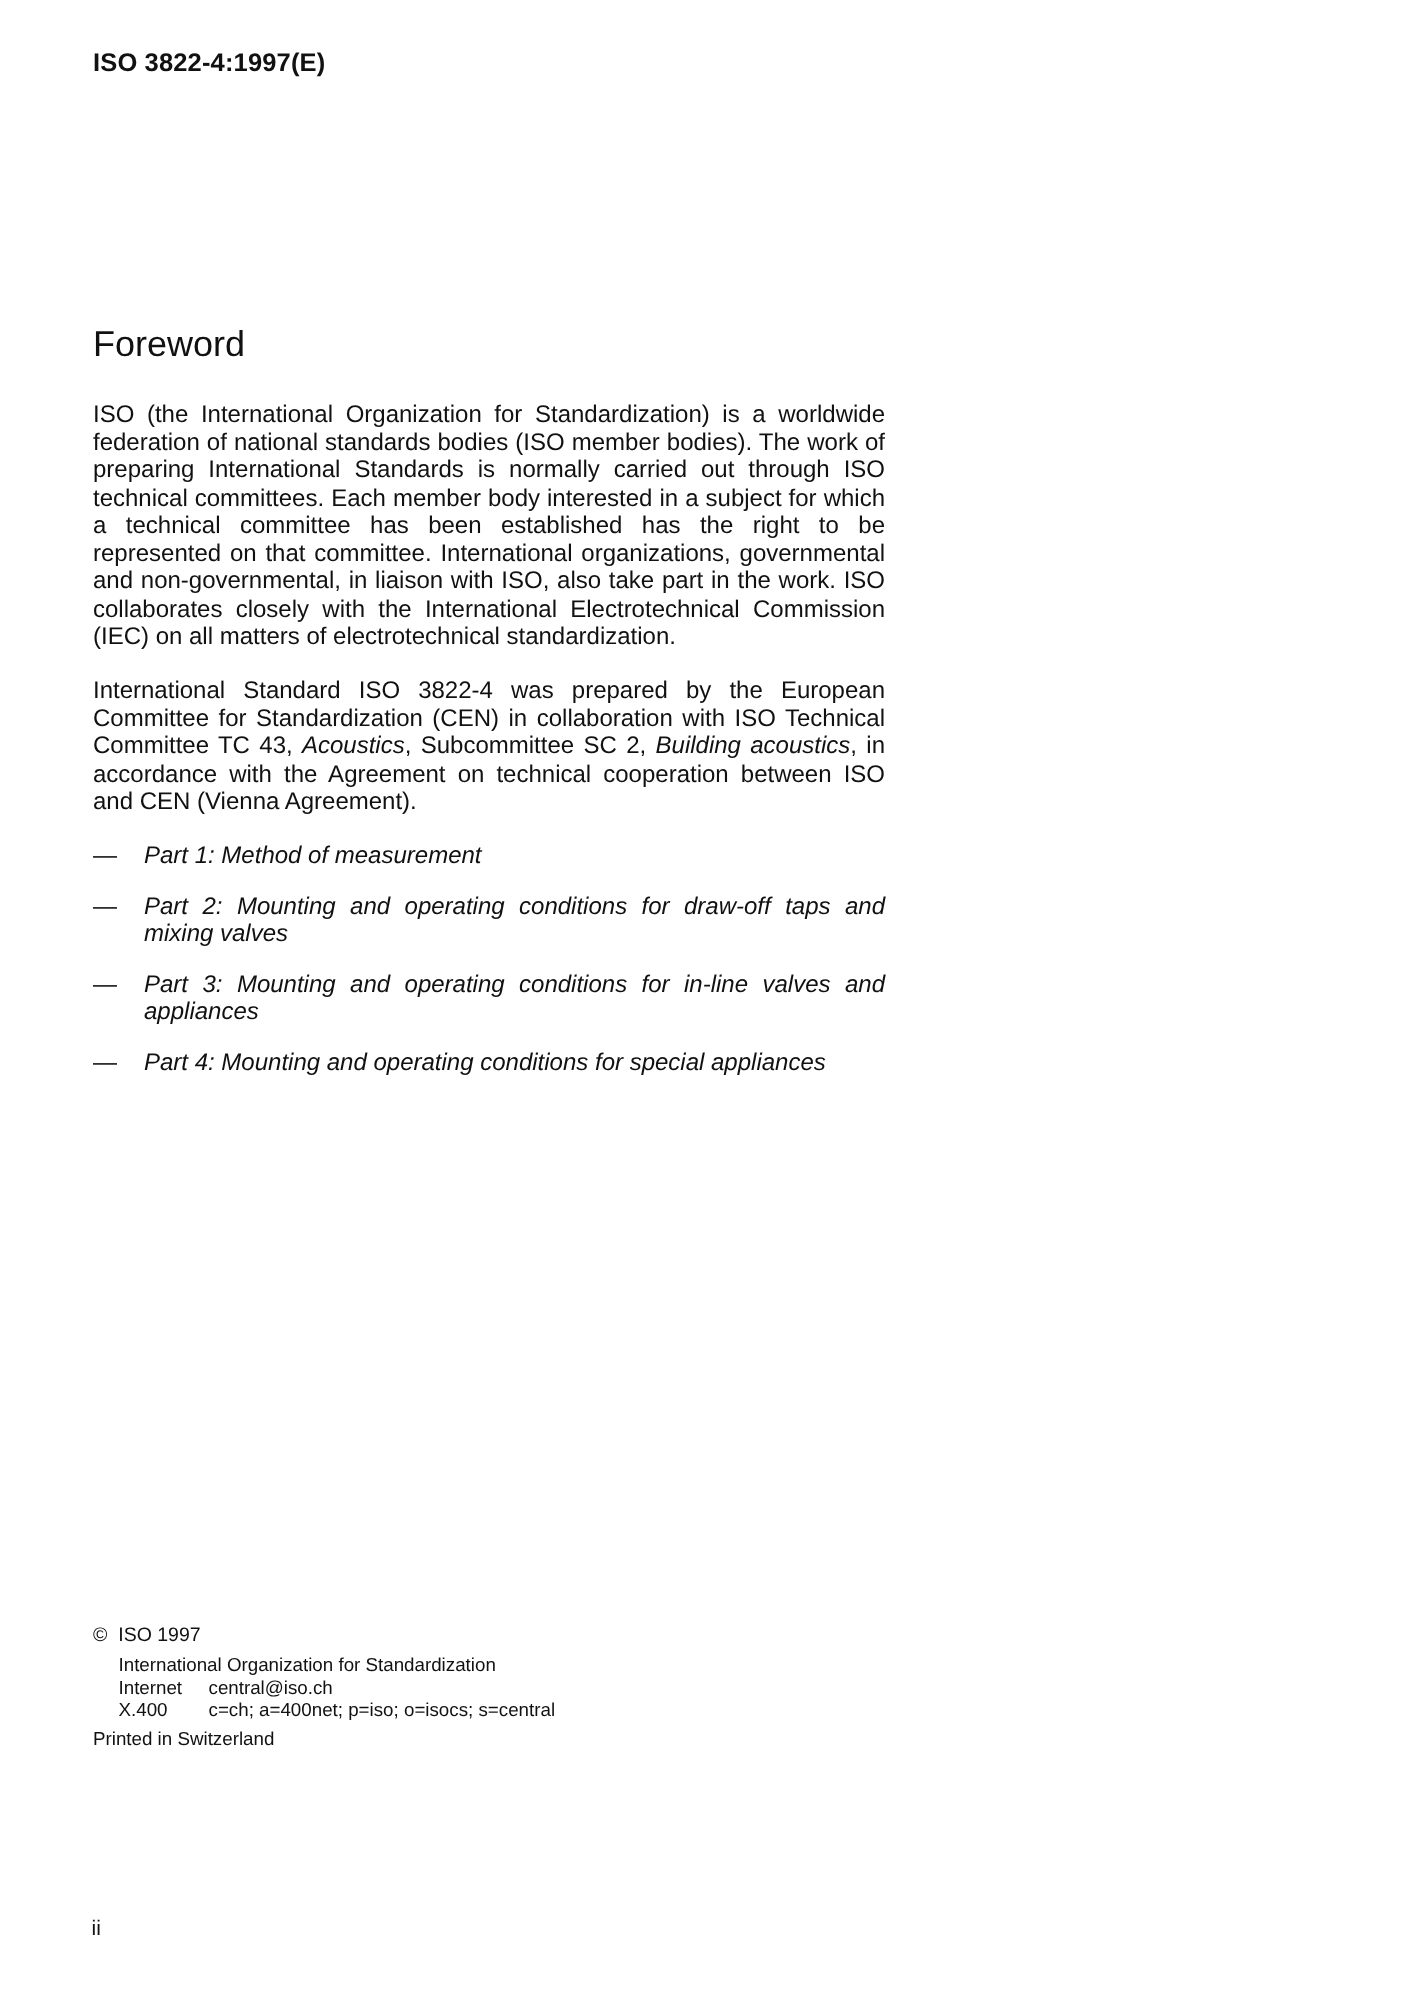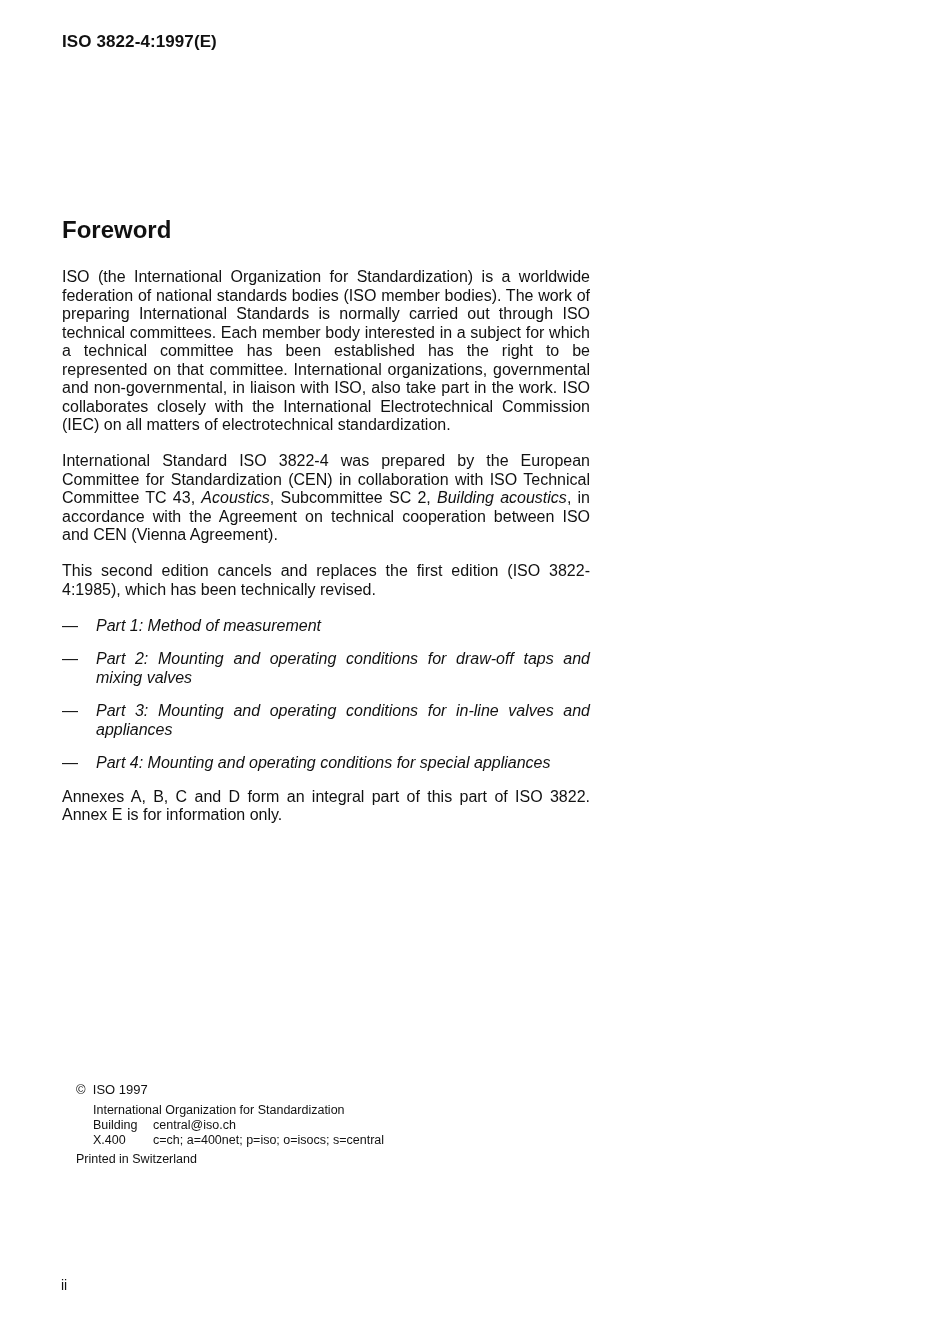--- a/index.html
+++ b/index.html
@@ -21,21 +21,21 @@
       top: 32px;
       font-size: 17px;
       font-weight: bold;
       letter-spacing: 0.1px;
     }
     .section-title {
       position: absolute;
       left: 62px;
       top: 216px;
       font-size: 24px;
-      font-weight: bold;
+      font-weight: normal;
       margin: 0;
     }
     .body-text {
       position: absolute;
       left: 62px;
       top: 268px;
       width: 528px;
       font-size: 16px;
       line-height: 18.5px;
     }
@@ -57,21 +57,21 @@
       width: 34px;
       flex: 0 0 34px;
       font-style: normal;
     }
     .parts-list .part-text {
       flex: 1;
       text-align: justify;
     }
     .copyright {
       position: absolute;
-      left: 76px;
+      left: 62px;
       top: 1082px;
       width: 528px;
       font-size: 12.5px;
       line-height: 15px;
     }
     .copyright .copy-line {
       margin: 0 0 6px 0;
       font-size: 13px;
     }
     .copyright .rights {
@@ -102,52 +102,50 @@
 </head>
 <body>
 
 <div class="page-header">ISO 3822-4:1997(E)</div>
 
 <h1 class="section-title">Foreword</h1>
 
 <div class="body-text">
   <p>ISO (the International Organization for Standardization) is a worldwide federation of national standards bodies (ISO member bodies). The work of preparing International Standards is normally carried out through ISO technical committees. Each member body interested in a subject for which a technical committee has been established has the right to be represented on that committee. International organizations, governmental and non-governmental, in liaison with ISO, also take part in the work. ISO collaborates closely with the International Electrotechnical Commission (IEC) on all matters of electrotechnical standardization.</p>
   <p><span>International Standard ISO 3822-4 was prepared by the European Committee for Standardization (CEN) in collaboration with ISO Technical Committee TC 43, </span><i>Acoustics</i><span>, Subcommittee SC 2, </span><i>Building acoustics</i><span>, in accordance with the Agreement on technical cooperation between ISO and CEN (Vienna Agreement).</span></p>
-  <p>This second edition cancels and replaces the first edition (ISO 3822-4:1985), which has been technically revised.</p>
 
   <ul class="parts-list">
     <li>
         <span class="dash">—</span>
         <span class="part-text">Part 1: Method of measurement</span>
       </li>
     <li>
         <span class="dash">—</span>
         <span class="part-text">Part 2: Mounting and operating conditions for draw-off taps and mixing valves</span>
       </li>
     <li>
         <span class="dash">—</span>
         <span class="part-text">Part 3: Mounting and operating conditions for in-line valves and appliances</span>
       </li>
     <li>
         <span class="dash">—</span>
         <span class="part-text">Part 4: Mounting and operating conditions for special appliances</span>
       </li>
   </ul>
 
-  <p>Annexes A, B, C and D form an integral part of this part of ISO 3822. Annex E is for information only.</p>
 </div>
 
 <div class="copyright">
   <p class="copy-line"><span>©</span>&nbsp;&nbsp;<span>ISO 1997</span></p>
   <div class="address">
     <div class="row">
         <span>International Organization for Standardization</span>
       </div>
     <div class="row">
-        <span class="key">Building</span>
+        <span class="key">Internet</span>
         <span>central@iso.ch</span>
       </div>
     <div class="row">
         <span class="key">X.400</span>
         <span>c=ch; a=400net; p=iso; o=isocs; s=central</span>
       </div>
   </div>
   <p class="printed">Printed in Switzerland</p>
 </div>
 

